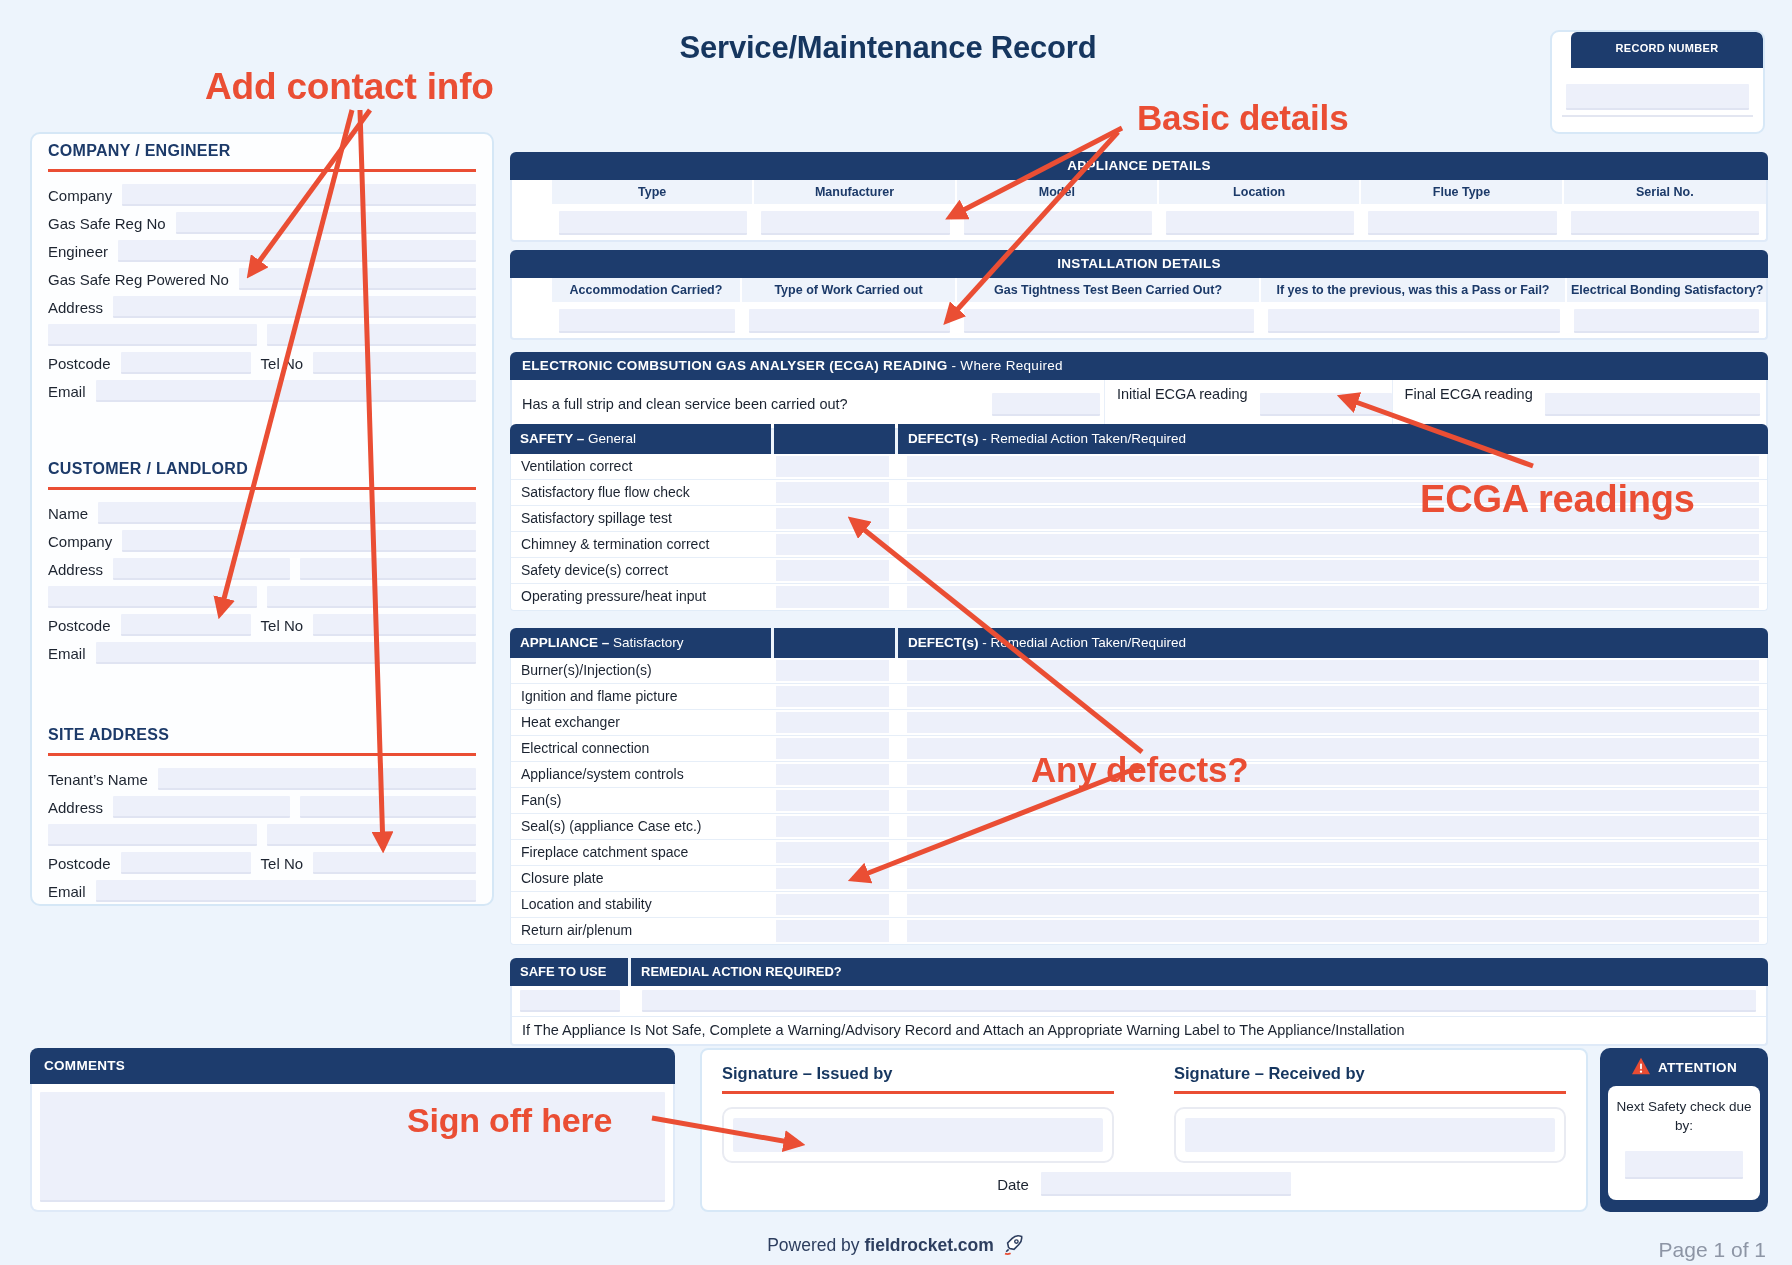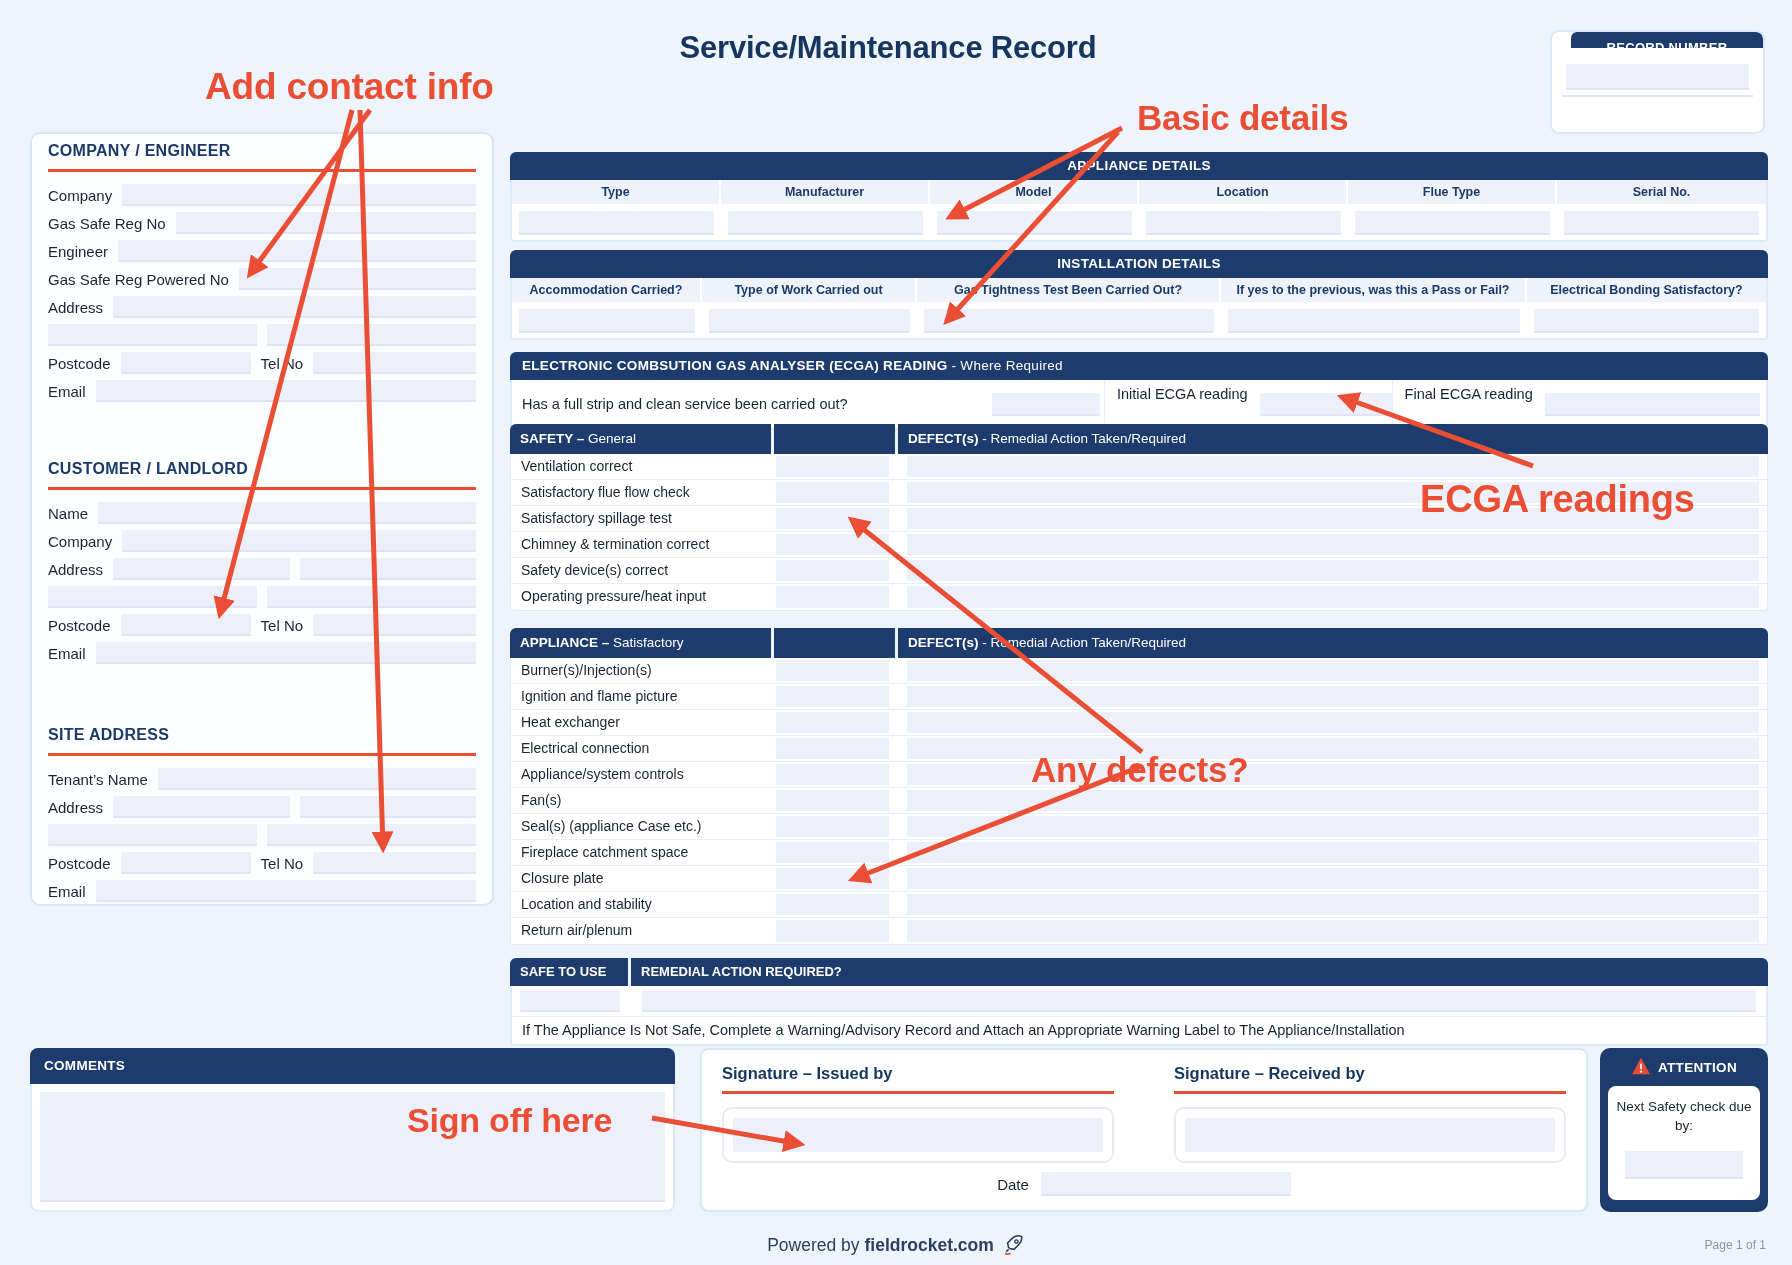--- a/index.html
+++ b/index.html
@@ -8,42 +8,42 @@
 
   
   .input { background:#edf0fa; border-bottom:2px solid #e0e4f2; border-radius:1px; }
   .navy-bar { background:#1d3c6d; color:#fff; font-weight:bold; letter-spacing:.3px; }
 
   
   .title { position:absolute; left:0; right:16px; top:30px; text-align:center;
            font-size:31px; font-weight:bold; color:#16365f; letter-spacing:-.2px; }
   .record-number { position:absolute; left:1550px; top:30px; width:215px; height:104px;
            background:#fff; border:2px solid #d7e8f7; border-radius:9px; overflow:hidden; }
-  .rn-head { height:16px; line-height:32px; text-align:center; font-size:13px; border-radius:6px 6px 0 0;margin-left:19px; }
+  .rn-head { height:36px; line-height:32px; text-align:center; font-size:11px; border-radius:6px 6px 0 0;margin-left:19px; }
   .rn-input { height:26px; margin:16px 14px 0; }
   .rn-underline { height:2px; background:#e3e6f1; margin:5px 10px 0; }
 
   
   .left-panel { position:absolute; left:30px; top:132px; width:464px; height:774px;
            background:#fdfeff; border:2px solid #d5e7f6; border-radius:10px; padding:8px 16px 0; }
   .sec-title { color:#1c3a69; font-weight:bold; font-size:16px; letter-spacing:.3px; }
   .red-rule { height:3px; background:#ea4e34; margin:9px 0 12px; }
   .frow { display:flex; align-items:center; gap:10px; margin-bottom:6px; height:22px;
           font-size:15px; color:#1d2430; }
   .frow .input { flex:1; height:22px; }
   .frow .fixed130 { flex:0 0 130px; }
   .sec { margin-bottom:58px; }
   .sec:nth-child(2) { margin-bottom:62px; }
 
   
   .rsec { position:absolute; left:510px; width:1258px; }
   .bar { height:28px; line-height:28px; border-radius:6px 6px 0 0; text-align:center; font-size:13.5px; }
   .bar.left { text-align:left; padding:0 12px; }
   .bar .light { font-weight:normal; }
-  .tbl-body { background:#fff; border:2px solid #dfeaf8; border-top:none; border-radius:0 0 4px 4px; }
+  .tbl-body { background:#fff; border:2px solid #dfeaf8; border-top:none; border-radius:0 0 4px 4px;padding-left:40px; }
   .cols { display:grid; background:#eef3fb; }
   .cols div { padding:5px 4px; text-align:center; color:#1c3a69; font-weight:bold; font-size:12.5px;
               border-right:2px solid #fff; white-space:nowrap; overflow:hidden; }
   .cols div:last-child { border-right:none; }
   .inrow { display:grid; height:36px; border-top:2px solid #fff; }
   .inrow .input { margin:5px 7px; }
   .g6 { grid-template-columns:repeat(6,1fr); }
   .g5 { grid-template-columns:190px 215px 304px 306px 1fr; }
 
   
@@ -110,21 +110,21 @@
             color:#fff; font-weight:bold; font-size:13.5px; letter-spacing:.3px; }
   .att-body { margin:0 8px; height:114px; background:#fff; border-radius:8px; text-align:center;
             padding-top:11px; font-size:13.5px; color:#1b2330; line-height:19px; }
   .att-input { width:118px; height:28px; margin:16px auto 0; }
 
   
   .powered { position:absolute; left:0; right:0; top:1233px; text-align:center; font-size:17.5px;
              color:#2d3e5f; }
   .powered .brand { font-weight:bold; }
   .powered svg { vertical-align:-6px; margin-left:7px; }
-  .page-num { position:absolute; right:26px; top:1238px; font-size:12px; color:#8d95a5; }
+  .page-num { position:absolute; right:26px; top:1238px; font-size:21px; color:#8d95a5; }
 
   
   .arrows { position:absolute; left:0; top:0; pointer-events:none; z-index:50; }
   .anno { position:absolute; color:#ea4e34; font-weight:bold; z-index:51; white-space:nowrap;
           letter-spacing:-.2px; }
   .anno.a1 { left:205px; top:66px;  font-size:37px; }
   .anno.a2 { left:1137px; top:98px; font-size:35px; }
   .anno.a3 { left:1420px; top:478px; font-size:38px; }
   .anno.a4 { left:1031px; top:750px; font-size:35px; }
   .anno.a5 { left:407px; top:1101px; font-size:34px; }

